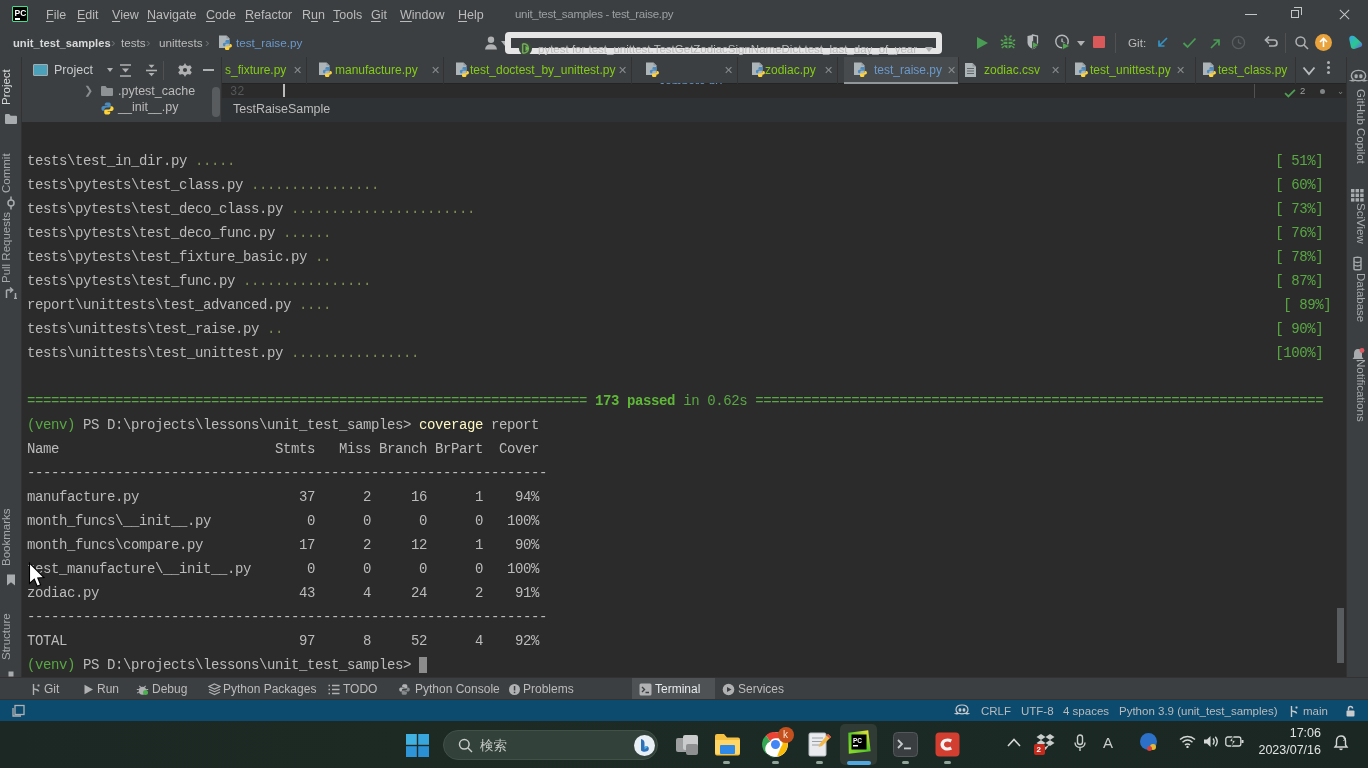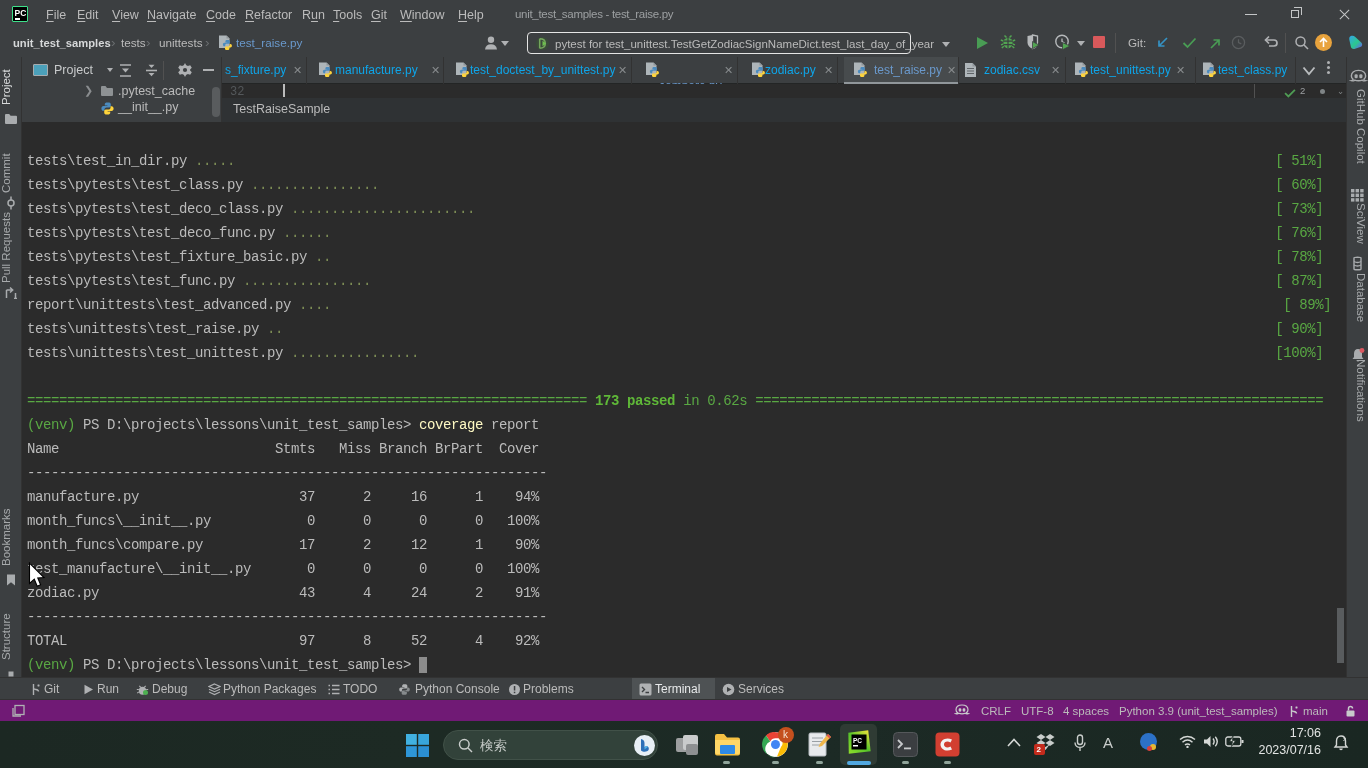--- a/index.html
+++ b/index.html
@@ -10,28 +10,28 @@
 
   
   #titlebar { left:0; top:0; width:1368px; height:29px; background:#3C3F41; }
   .menu { position:absolute; top:8px; color:#BBBBBB; font-size:12.5px; }
   .menu u { text-decoration:underline; text-underline-offset:2px; }
   #wintitle { position:absolute; top:8px; left:515px; white-space:nowrap; color:#9DA0A2; font-size:11.5px; letter-spacing:-0.3px; }
 
   
   #toolbar { left:0; top:29px; width:1368px; height:28px; background:#3C3F41; }
   .crumb { position:absolute; top:7px; font-size:11.7px; color:#BBBBBB; }
-  #runcfg { position:absolute; left:527px; top:3px; width:384px; height:22px;
-     border:1px solid #e5e5e5; border-radius:4px; background:#3C3F41; }
+  #runcfg { position:absolute; left:505px; top:3px; width:437px; height:22px;
+     border:6px solid #e5e5e5; border-radius:4px; background:#3C3F41; }
   #runcfg .t { position:absolute; left:27px; top:4.5px; font-size:11.5px; color:#BBBBBB; white-space:nowrap; }
 
   
   #tabrow { left:22px; top:57px; width:1324px; height:27px; background:#3C3F41; border-bottom:1px solid #232525; }
   .tab { position:absolute; top:0; height:27px; border-right:1px solid #323232; }
-  .tab .lbl { position:absolute; top:6px; font-size:12px; color:#0ea5e9; white-space:nowrap; }
+  .tab .lbl { position:absolute; top:6px; font-size:12px; color:#84cc16; white-space:nowrap; }
   .tab .x { position:absolute; top:7px; color:#878B8D; font-size:11px; }
   .tab.sel { background:#474B4D; }
   .blue { color:#6A99CC !important; }
 
   
   #lstripe { left:0; top:57px; width:22px; height:642px; background:#3C3F41; border-right:1px solid #323232; }
   .vlbl-l { position:absolute; left:0; width:22px; color:#A7AAAC; font-size:11.5px; white-space:nowrap;
     writing-mode:vertical-rl; transform:rotate(180deg); text-align:center; }
   
   #rstripe { left:1346px; top:57px; width:22px; height:642px; background:#3C3F41; border-left:1px solid #323232; }
@@ -54,21 +54,21 @@
   .gb { color:#5FB838; font-weight:bold; }
   .d { color:#7C8C55; }
   .y { color:#fef9c3; }
   .cursor { background:#8C8C8C; }
   .licon { position:absolute; left:4px; }
   .ritem { position:absolute; left:3px; }
 
   
   #toolbar2 { left:0px; top:677px; width:1368px; height:22px; background:#3C3F41; border-top:1px solid #323232; }
   .twb { position:absolute; top:4px; font-size:12px; color:#BBBBBB; white-space:nowrap; }
-  #statusbar { left:0; top:699px; width:1368px; height:22px; background:#701a75; border-top:1px solid #323232;padding-left:48px; }
+  #statusbar { left:0; top:699px; width:1368px; height:22px; background:#0c4a6e; border-top:1px solid #323232;padding-left:48px; }
   .sb { position:absolute; top:5px; font-size:11.5px; color:#BBBBBB; white-space:nowrap; }
 
   
   #taskbar { left:0; top:721px; width:1368px; height:47px;
      background:linear-gradient(90deg,#1C2823 0%,#1D2A24 30%,#1C2A25 60%,#1A2722 100%); }
   #searchpill { position:absolute; left:443px; top:9px; width:215px; height:30px; border-radius:15px;
      background:#32423A; border:1px solid #415148; }
 </style>
 </head>
 <body>

